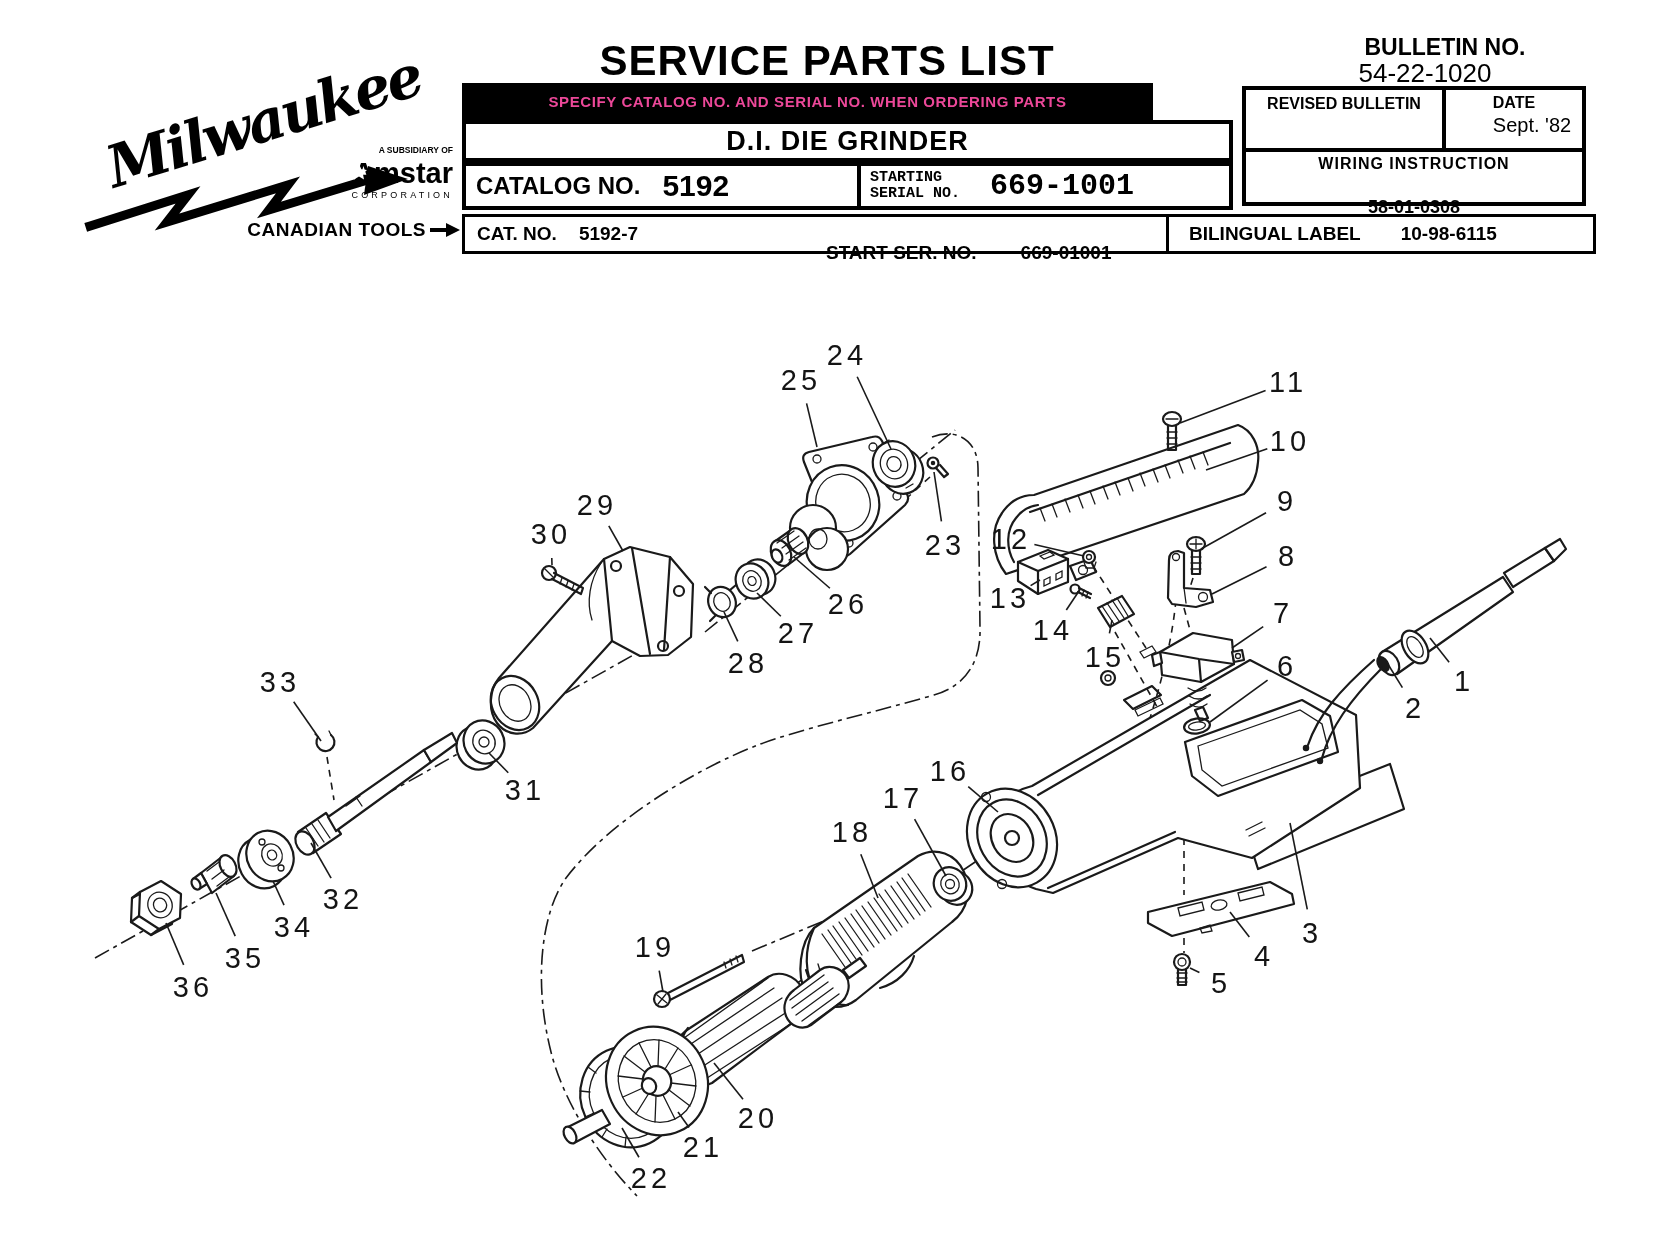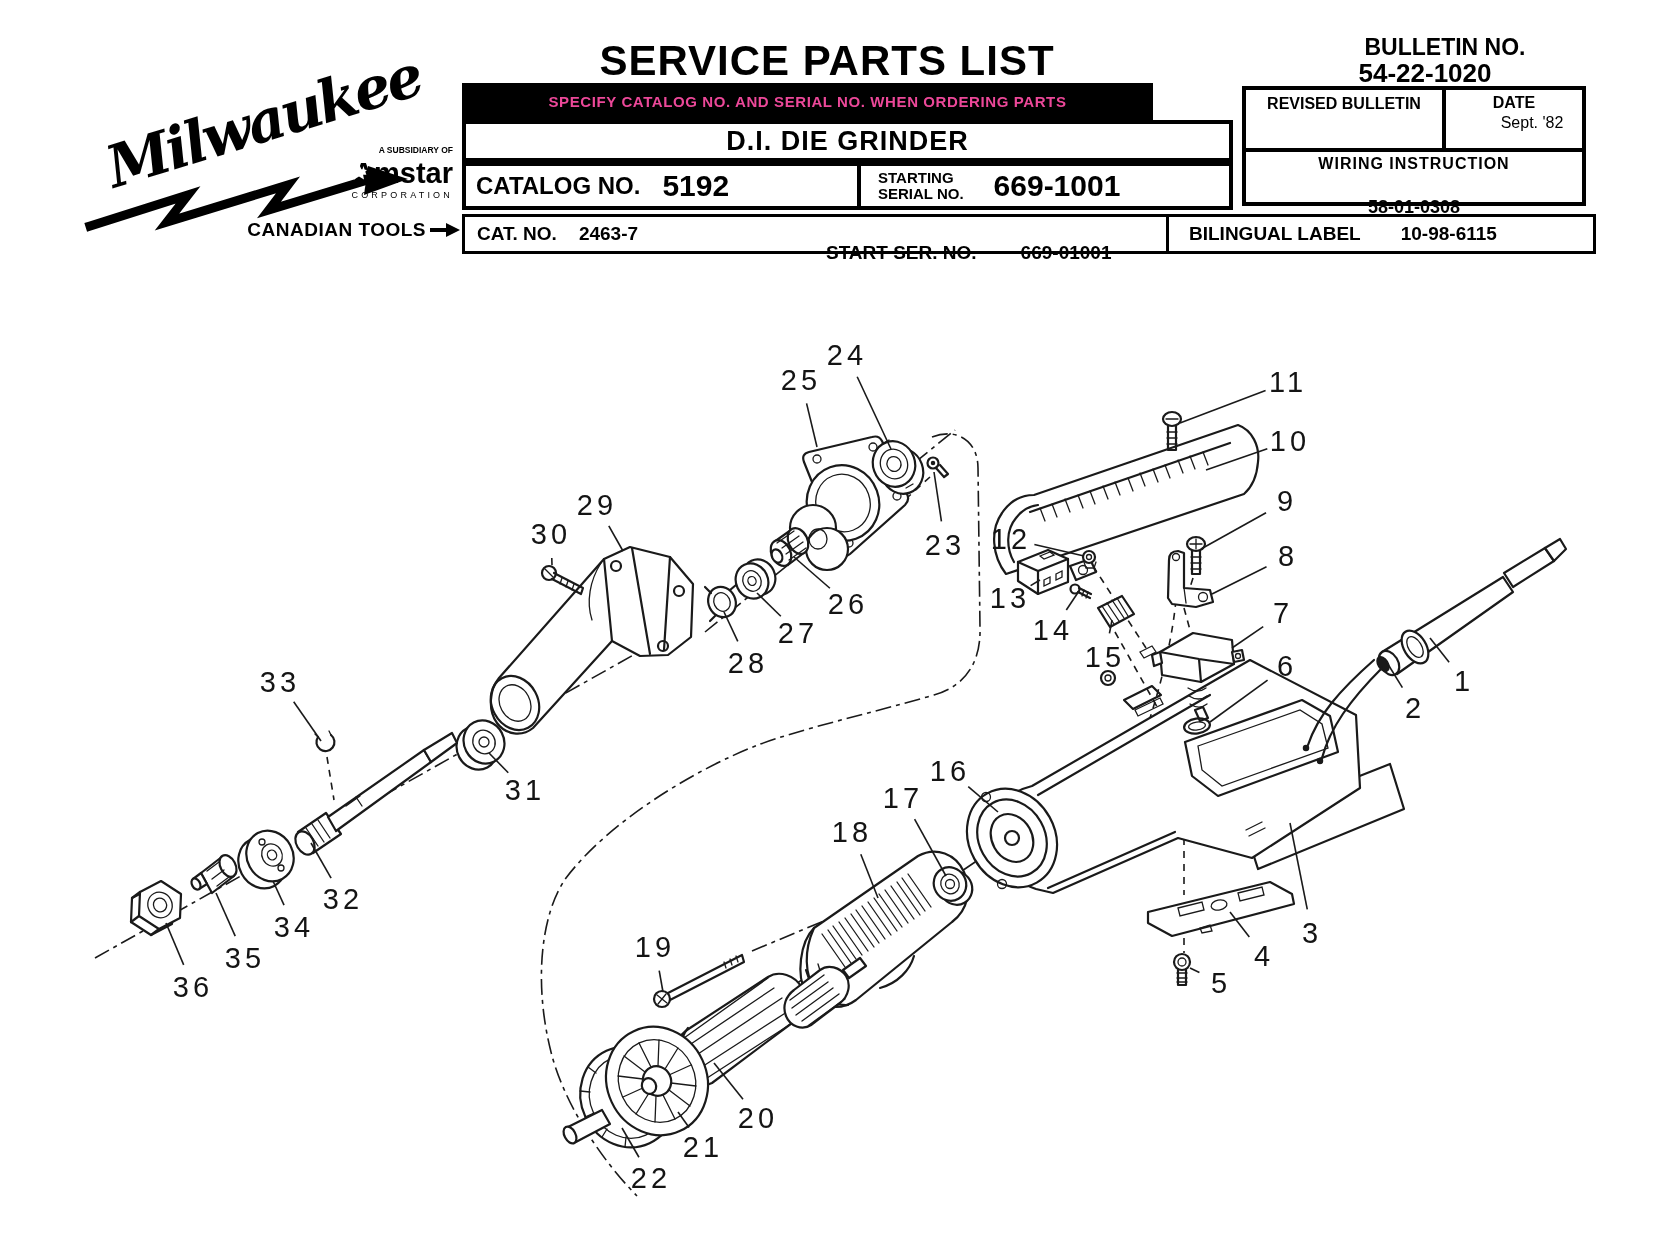--- a/index.html
+++ b/index.html
@@ -5,38 +5,38 @@
   html,body{margin:0;padding:0;background:#9a9a9a;}
   .page{position:relative;width:1662px;height:1233px;background:#ffffff;
         font-family:"Liberation Sans",sans-serif;color:#000;overflow:hidden;}
   .abs{position:absolute;}
   .box{position:absolute;box-sizing:border-box;border:4px solid #000;background:#fff;}
   .cell{box-sizing:border-box;}
   
   .doc-title{left:577px;top:40px;width:500px;text-align:center;font-size:42px;font-weight:bold;letter-spacing:1px;line-height:42px;}
   .bulletin{left:1330px;top:34px;width:230px;text-align:center;line-height:26px;}
   .bulletin .l1{font-size:23px;font-weight:bold;}
-  .bulletin .l2{font-size:26px;font-weight:bold;display:inline-block;transform:translateX(-20px);}
+  .bulletin .l2{font-size:26px;font-weight:normal;display:inline-block;transform:translateX(-20px);}
   .specify-bar{left:462px;top:83px;width:691px;height:37px;background:#000;color:#ec4899;
      display:flex;align-items:center;justify-content:center;font-size:15px;font-weight:bold;letter-spacing:.6px;}
   .product-row{left:462px;top:120px;width:771px;height:42px;display:flex;align-items:center;justify-content:center;
      font-size:27px;font-weight:bold;letter-spacing:1px;}
   .cat-row{left:462px;top:162px;width:771px;height:48px;display:flex;}
   .cat-row .left{width:391px;display:flex;align-items:center;padding-left:10px;}
-  .cat-row .right{flex:1;border-left:4px solid #000;display:flex;align-items:center;padding-left:17px;}
+  .cat-row .right{flex:1;border-left:4px solid #000;display:flex;align-items:center;padding-left:9px;font-family:Liberation Mono, monospace;}
   .cat-label{font-size:24px;font-weight:bold;}
   .cat-num{font-size:30px;font-weight:bold;margin-left:22px;text-align:center;}
   .start-label{font-size:15px;font-weight:bold;line-height:16px;}
   .start-num{font-size:30px;font-weight:bold;margin-left:30px;text-align:right;}
   .right-table{left:1242px;top:86px;width:344px;height:120px;border:4px solid #000;}
   .rt-rowA{display:flex;height:58px;border-bottom:4px solid #000;}
   .rt-revised{flex:1;text-align:center;padding-top:5px;font-size:16px;font-weight:bold;}
   .rt-date{width:140px;border-left:4px solid #000;text-align:center;padding-top:4px;}
   .rt-date .dl{font-size:16px;font-weight:bold;}
-  .rt-date .dv{font-size:16px;margin-top:2px;margin-left:36px;}
+  .rt-date .dv{font-size:20px;margin-top:2px;margin-left:36px;}
   .rt-rowB{height:54px;text-align:center;padding-top:3px;}
   .rt-rowB .wl{font-size:16px;font-weight:bold;letter-spacing:1px;}
   .rt-rowB .wn{font-size:18px;font-weight:bold;margin-top:24px;}
   .bilingual-row{left:462px;top:214px;width:1128px;height:34px;border:3px solid #000;display:flex;font-size:19px;font-weight:bold;}
   .bilingual-row .c1{width:314px;display:flex;align-items:center;padding-left:12px;gap:22px;}
   .bilingual-row .c2{width:387px;border-left:3px solid #000;display:flex;align-items:center;padding-left:44px;gap:44px;margin-top:36px;}
   .bilingual-row .c3{flex:1;border-left:3px solid #000;display:flex;align-items:center;padding-left:20px;gap:40px;}
   .canadian{left:228px;top:217px;width:232px;height:26px;display:flex;align-items:center;justify-content:flex-end;gap:4px;
      font-size:19px;font-weight:bold;letter-spacing:.5px;}
   
@@ -115,21 +115,21 @@
     <span>CANADIAN TOOLS</span>
     <svg width="30" height="16" viewBox="0 0 30 16">
       <line x1="0" y1="8" x2="18" y2="8" stroke="#000" stroke-width="4"></line>
       <polygon points="16,1 30,8 16,15" fill="#000"></polygon>
     </svg>
   </div>
 
   <div class="abs bilingual-row" style="background:#fff">
     <div class="c1 cell">
       <span>CAT. NO.</span>
-      <span>2463-7</span>
+      <span>5192-7</span>
     </div>
     <div class="c2 cell">
       <span>START SER. NO.</span>
       <span>669-01001</span>
     </div>
     <div class="c3 cell">
       <span>BILINGUAL LABEL</span>
       <span>10-98-6115</span>
     </div>
   </div>

